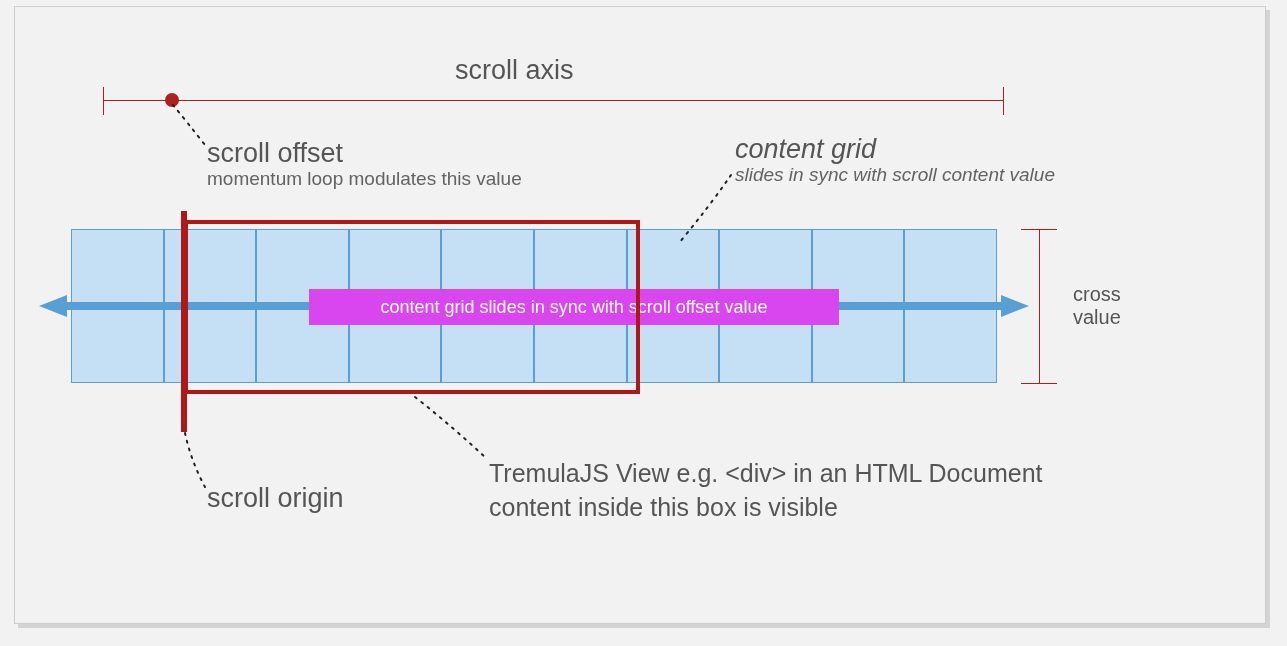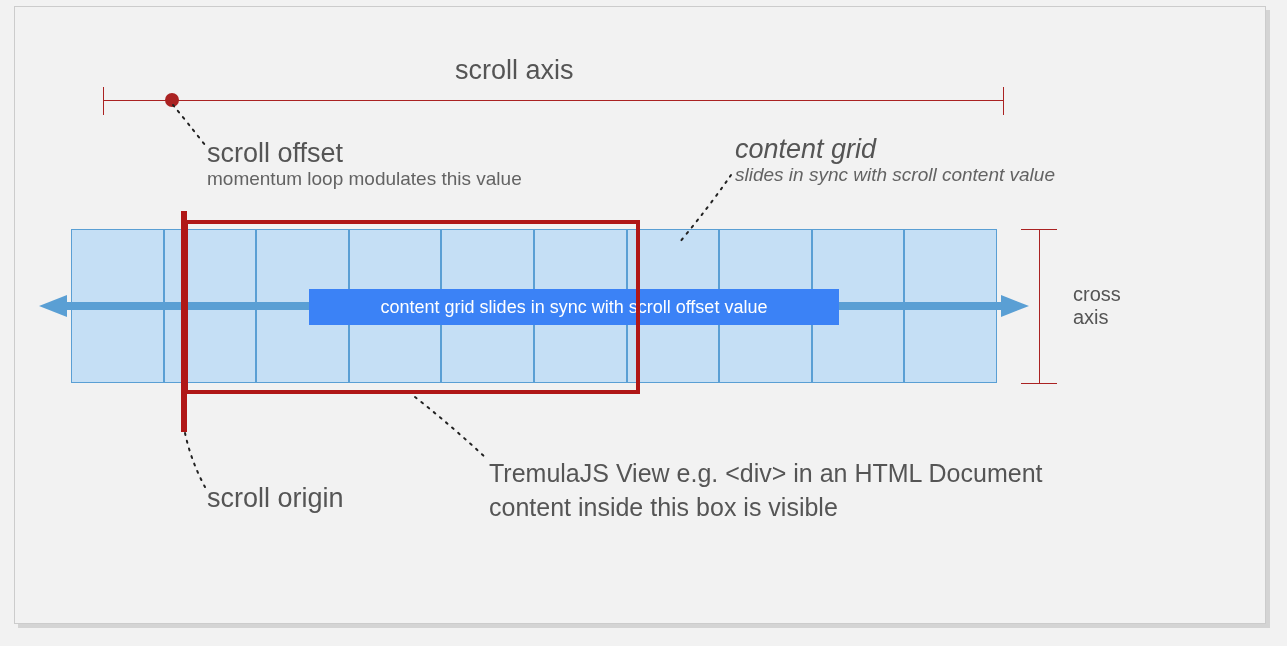--- a/index.html
+++ b/index.html
@@ -112,21 +112,21 @@
     width: 990px;
     height: 22px;
   }
 
   
   .ribbon {
     left: 294px;
     top: 282px;
     width: 530px;
     height: 36px;
-    background: #3b82f6;
+    background: #d946ef;
     color: #fff;
     display: flex;
     align-items: center;
     justify-content: center;
     font-size: 18px;
     font-weight: 500;
     padding: 0 14px;
     white-space: nowrap;
   }
 
@@ -226,21 +226,21 @@
 
     <div class="abs view-box"></div>
 
     <div class="abs origin-bar"></div>
 
     <div class="abs cross-axis-v"></div>
     <div class="abs cross-axis-h-top"></div>
     <div class="abs cross-axis-h-bot"></div>
     <div class="abs cross-axis-label">
       <div>cross</div>
-      <div>axis</div>
+      <div>value</div>
     </div>
 
     <svg class="connectors">
 
       <path d="M158 98 Q172 115 190 138" stroke="#222" stroke-width="2" stroke-dasharray="2 6" stroke-linecap="round" fill="none"></path>
 
       <path d="M716 168 Q694 200 664 236" stroke="#222" stroke-width="2" stroke-dasharray="2 6" stroke-linecap="round" fill="none"></path>
 
       <path d="M170 426 Q176 454 190 480" stroke="#222" stroke-width="2" stroke-dasharray="2 6" stroke-linecap="round" fill="none"></path>
 

